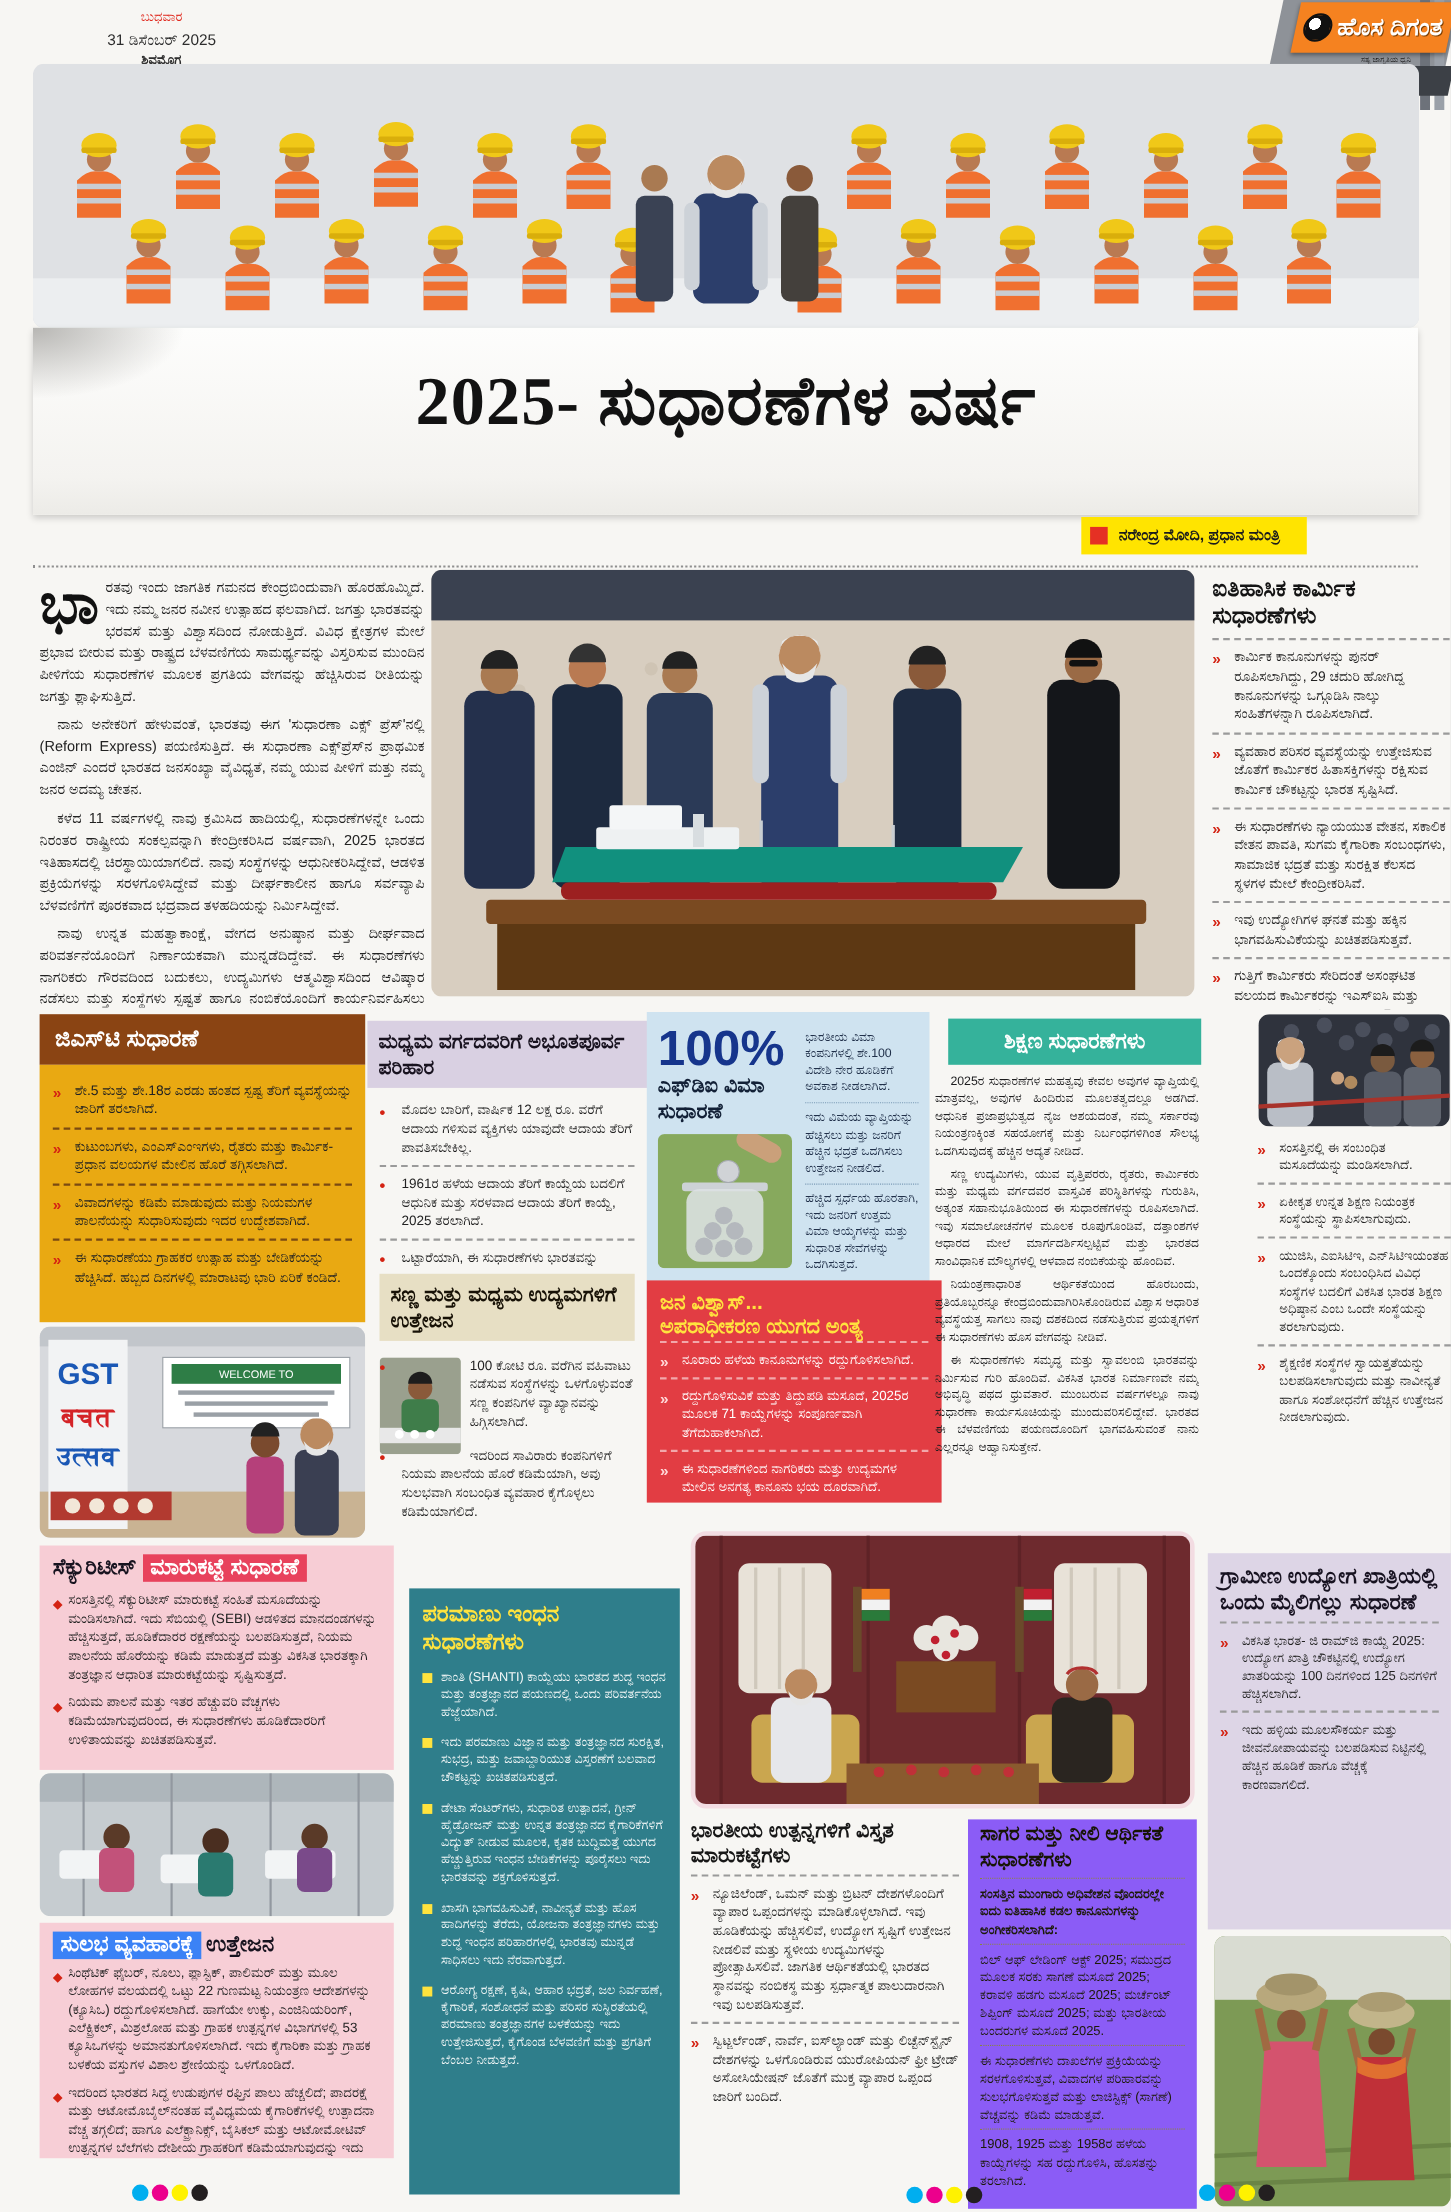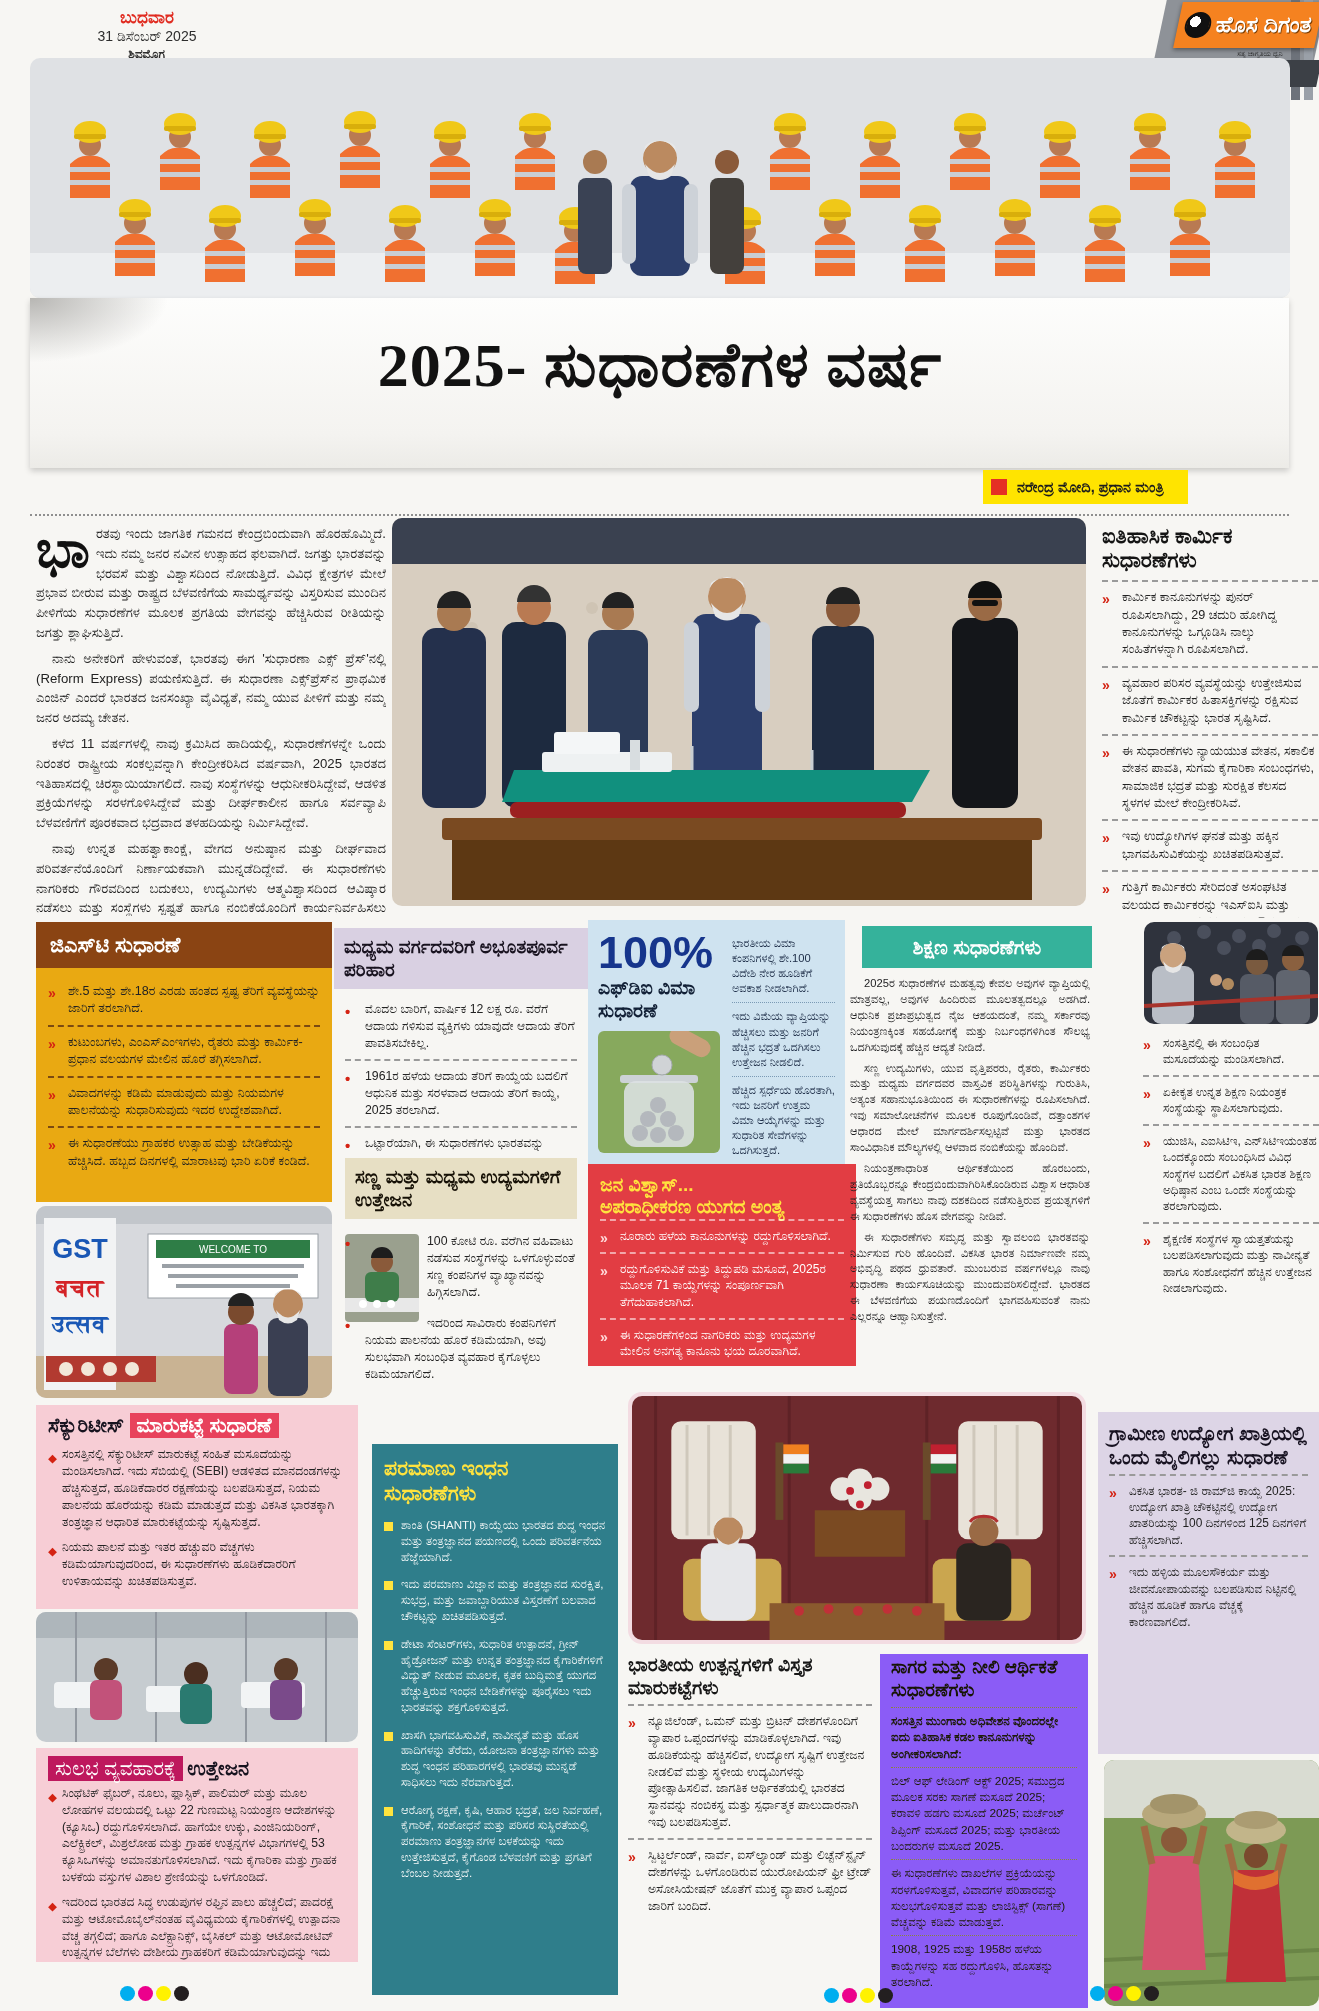--- a/index.html
+++ b/index.html
@@ -1,19 +1,19 @@
 <!DOCTYPE html>
 <html lang="kn"><head>
 <meta charset="utf-8">
 <style>
   html,body{margin:0;padding:0;background:#d8d7d4;font-family:"Liberation Sans",sans-serif;}
   .page{position:relative;width:1319px;height:2011px;margin:0 auto;background:#f7f6f3;overflow:hidden;box-shadow:0 0 14px rgba(0,0,0,.35);}
   .abs{position:absolute;}
   
-  .mast-day{left:62px;top:8px;width:170px;text-align:center;font-weight:bold;font-size:17px;color:#e02b20;}
+  .mast-day{left:62px;top:8px;width:170px;text-align:center;font-weight:normal;font-size:12px;color:#e02b20;}
   .mast-date{left:45px;top:28px;width:204px;text-align:center;font-size:14px;color:#2d2d2d;}
   .mast-city{left:62px;top:47px;width:170px;text-align:center;font-size:12px;font-weight:bold;color:#2d2d2d;}
   .mast-rule{left:55px;top:70px;width:185px;border-top:2px dotted #8a8a8a;height:0;}
   .logo-bar1{left:1291px;top:0;width:9px;height:100px;background:#6d727a;}
   .logo-bar2{left:1304px;top:0;width:9px;height:100px;background:#9aa0a8;}
   .logo-back{left:1160px;top:0;width:160px;height:64px;background:#8e9298;transform:skewX(-12deg);}
   .logo-slab{left:1178px;top:2px;width:141px;height:46px;background:#f58220;transform:skewX(-12deg);display:flex;align-items:center;justify-content:center;gap:5px;box-shadow:0 2px 4px rgba(0,0,0,.4);}
   .logo-icon{width:26px;height:26px;border-radius:50%;background:radial-gradient(circle at 35% 35%,#ffffff 0 26%,#111 27%);border:2px solid #111;box-sizing:border-box;}
   .logo-name{font-size:22px;font-weight:bold;color:#fff;white-space:nowrap;transform:skewX(6deg);text-shadow:1px 1px 0 #7a3c00;}
   .logo-tag{left:1205px;top:50px;width:110px;text-align:center;font-size:7px;color:#1d1d1d;}
@@ -75,21 +75,21 @@
   .edu-photo{left:1144px;top:922px;width:174px;height:102px;}
   .edu-b{left:1143px;top:1028px;width:176px;height:370px;overflow:hidden;}
   .edu-b .bul{font-size:11.9px;}
   
   .sec-box{left:36px;top:1405px;width:322px;height:204px;background:#f7cdd5;padding:8px 12px;box-sizing:border-box;overflow:hidden;}
   .sec-head{font-size:20px;font-weight:bold;color:#17131f;margin-bottom:4px;}
   .sec-hl{background:#e8425c;color:#fff;padding:1px 7px;display:inline-block;}
   .sec-box .bul{font-size:12.3px;padding:4px 0 4px 14px;}
   .sec-photo{left:36px;top:1612px;width:322px;height:130px;}
   .ease-box{left:36px;top:1748px;width:322px;height:214px;background:#f7ced6;padding:8px 12px;box-sizing:border-box;overflow:hidden;}
-  .ease-g{background:#be185d;color:#fff;padding:1px 7px;display:inline-block;font-weight:normal;font-size:20px;}
+  .ease-g{background:#3b82f6;color:#fff;padding:1px 7px;display:inline-block;font-weight:bold;font-size:20px;}
   .ease-d{font-weight:bold;font-size:20px;color:#17131f;}
   .ease-box .bul{font-size:12.2px;padding:4px 0 4px 14px;}
   .nuc-box{left:372px;top:1444px;width:246px;height:551px;background:#2f7e8b;padding:12px 12px;box-sizing:border-box;overflow:hidden;}
   .nuc-t{font-size:20.5px;font-weight:bold;color:#ffe33e;line-height:1.2;margin-bottom:6px;}
   .nuc-box .bul{color:#f2f7f7;font-size:11.6px;line-height:1.36;padding:6px 0 6px 17px;}
   .oman-photo{left:628px;top:1392px;width:458px;height:252px;border:4px solid #f3dce2;box-sizing:border-box;border-radius:14px;}
   .trade-col{left:628px;top:1654px;width:244px;height:352px;overflow:hidden;}
   .trade-t{font-size:19px;font-weight:bold;color:#171717;line-height:1.2;margin:0 0 4px;}
   .trade-col .bul{font-size:12.3px;}
   .sea-box{left:880px;top:1654px;width:208px;height:354px;background:#8b5cf6;padding:2px 11px;box-sizing:border-box;overflow:hidden;}

